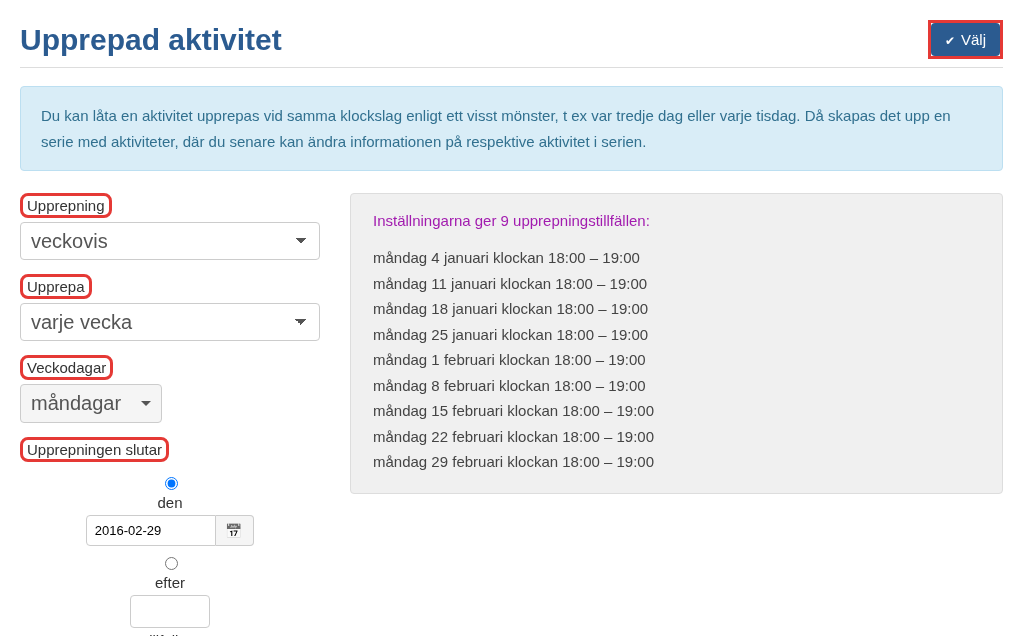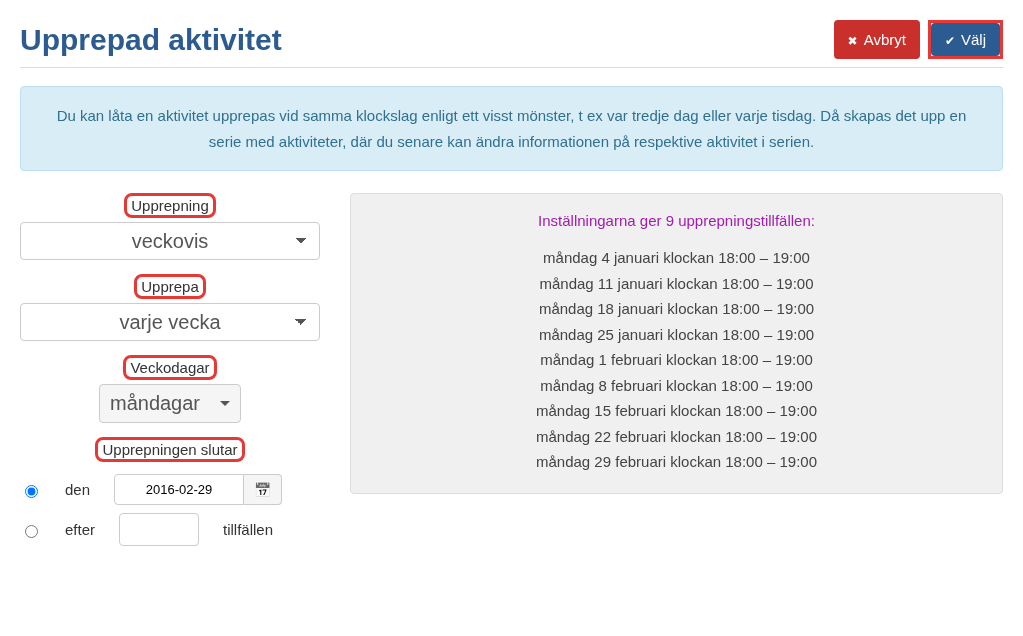--- a/index.html
+++ b/index.html
@@ -1,15 +1,15 @@
 <!DOCTYPE html>
 <html><head>
 <meta charset="utf-8">
 <style>
-  * { box-sizing: border-box; text-align: center; }
+  * { box-sizing: border-box; }
   body {
     margin: 0;
     padding: 20px;
     font-family: Arial, Helvetica, sans-serif;
     font-size: 15px;
     color: #333;
     background: #fff;
   }
   .header-row {
     display: flex;
@@ -99,22 +99,23 @@
   }
   .caret {
     width: 0; height: 0;
     border-left: 5px solid transparent;
     border-right: 5px solid transparent;
     border-top: 5px solid #555;
   }
   .radio-row {
     display: flex;
     align-items: center;
-    gap: 24px;
+    gap: 4px;
     margin-top: 8px;
+    flex-direction: column;
   }
   .date-input {
     width: 130px;
     padding: 7px 8px;
     border: 1px solid #ccc;
     font-size: 13px;
     border-radius: 4px 0 0 4px;
   }
   .cal-btn {
     border: 1px solid #ccc;
@@ -137,24 +138,20 @@
   .icon-x::before { content: "✖"; font-size: 12px; }
   .icon-check::before { content: "✔"; font-size: 12px; }
   .icon-cal::before { content: "📅"; font-size: 14px; filter: grayscale(100%); }
 </style>
 </head>
 <body>
 
 <div class="header-row">
   <h1>Upprepad aktivitet</h1>
   <div class="btn-group-right">
-    <button class="btn btn-danger">
-      <span class="icon-x"></span>
-      <span>Avbryt</span>
-    </button>
     <span class="highlight-box">
       <button class="btn btn-primary">
         <span class="icon-check"></span>
         <span>Välj</span>
       </button>
     </span>
   </div>
 </div>
 
 <div class="info-box">

